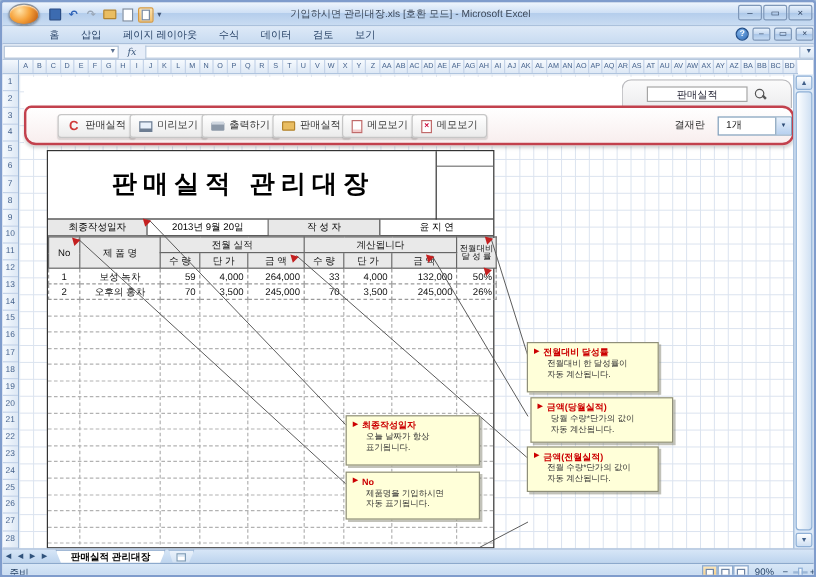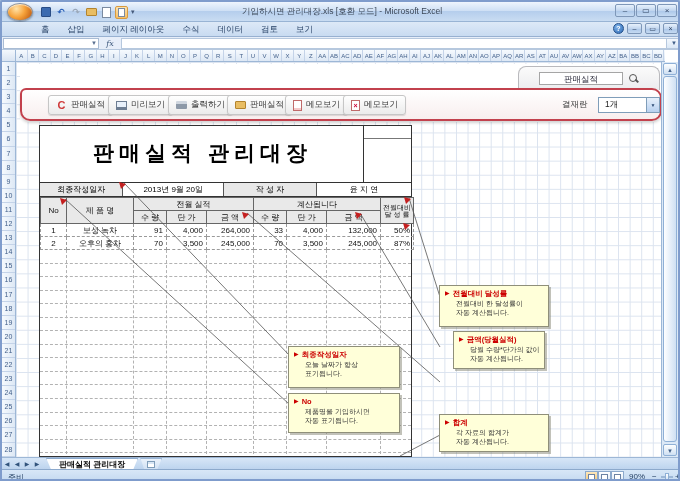--- a/index.html
+++ b/index.html
@@ -139,21 +139,21 @@
   .erow{height:13.55px;border-bottom:1px dashed #b2b2b2;}
   .ecol{position:absolute;top:0;bottom:0;width:0;border-left:1px dashed #b2b2b2;}
 
   
   .callout{position:absolute;background:#ffffd9;border:1px solid #8f8f7a;box-shadow:2px 2px 0 rgba(120,120,100,.45);
     padding:3px 4px 2px 5px;}
   .co-title{font-size:7.5px;font-weight:bold;color:#cc0000;display:flex;gap:3px;align-items:center;line-height:9px;}
   .co-arrow{font-size:6px;color:#cc0000;}
   .co-body{font-size:7px;color:#333;line-height:9px;margin-left:11px;margin-top:1px;white-space:pre-line;}
   .co0{left:423px;top:223px;width:110px;height:42px;}
-  .co1{left:437px;top:269px;width:92px;height:38px;}
+  .co1{left:426px;top:269px;width:119px;height:38px;}
   .co2{left:423px;top:310px;width:110px;height:38px;}
   .co3{left:423px;top:352px;width:110px;height:38px;}
   .co4{left:272px;top:284px;width:112px;height:42px;}
   .co5{left:272px;top:331px;width:112px;height:40px;}
   .overlay{position:absolute;left:0;top:0;width:649px;height:395px;pointer-events:none;}
 
   
   .tabstrip{position:absolute;left:0;top:455px;width:680px;height:12px;
     background:linear-gradient(#d7e6f7,#bdd4ee);border-top:1px solid #9db7d6;display:flex;align-items:center;}
   .navbtn{font-size:6px;color:#31537c;width:10px;text-align:center;}
@@ -412,38 +412,38 @@
           <th>금 액</th>
           <th>수 량</th>
           <th>단 가</th>
           <th>금 액</th>
         </tr>
         </tbody>
           <tbody id="dataRows">
             <tr>
               <td class="c-c">1</td>
               <td class="c-c">보성 녹차</td>
-              <td class="c-r">91</td>
+              <td class="c-r">59</td>
               <td class="c-r">4,000</td>
               <td class="c-r">264,000</td>
               <td class="c-r">33</td>
               <td class="c-r">4,000</td>
               <td class="c-r">132,000</td>
               <td class="c-r">50%</td>
             </tr>
             <tr>
               <td class="c-c">2</td>
               <td class="c-c">오후의 홍차</td>
               <td class="c-r">70</td>
               <td class="c-r">3,500</td>
               <td class="c-r">245,000</td>
               <td class="c-r">70</td>
               <td class="c-r">3,500</td>
               <td class="c-r">245,000</td>
-              <td class="c-r">87%</td>
+              <td class="c-r">26%</td>
             </tr>
           </tbody>
       </table>
       <div class="emptyzone" id="emptyZone">
           <div class="erow"></div>
           <div class="erow"></div>
           <div class="erow"></div>
           <div class="erow"></div>
           <div class="erow"></div>
           <div class="erow"></div>
@@ -494,26 +494,26 @@
 자동 계산됩니다.</div>
       </div>
       <div class="callout co1">
         <div class="co-title">
           <span class="co-arrow">▶</span>
           <span>금액(당월실적)</span>
         </div>
         <div class="co-body">당월 수량*단가의 값이
 자동 계산됩니다.</div>
       </div>
-      <div class="callout co3">
+      <div class="callout co2">
         <div class="co-title">
           <span class="co-arrow">▶</span>
-          <span>합계</span>
-        </div>
-        <div class="co-body">각 자료의 합계가
+          <span>금액(전월실적)</span>
+        </div>
+        <div class="co-body">전월 수량*단가의 값이
 자동 계산됩니다.</div>
       </div>
       <div class="callout co4">
         <div class="co-title">
           <span class="co-arrow">▶</span>
           <span>최종작성일자</span>
         </div>
         <div class="co-body">오늘 날짜가 항상
 표기됩니다.</div>
       </div>

